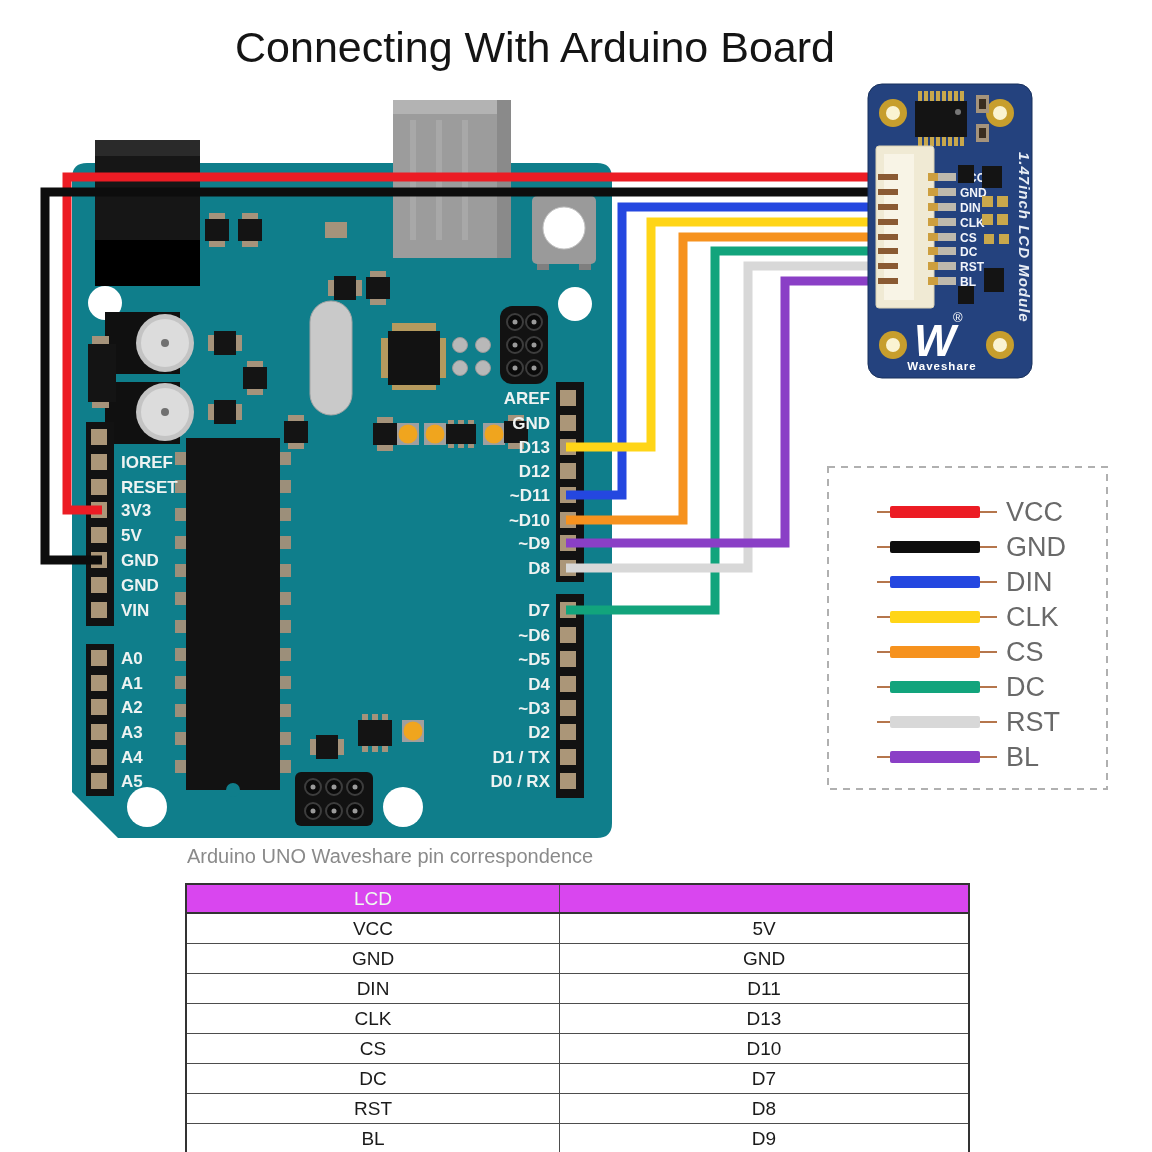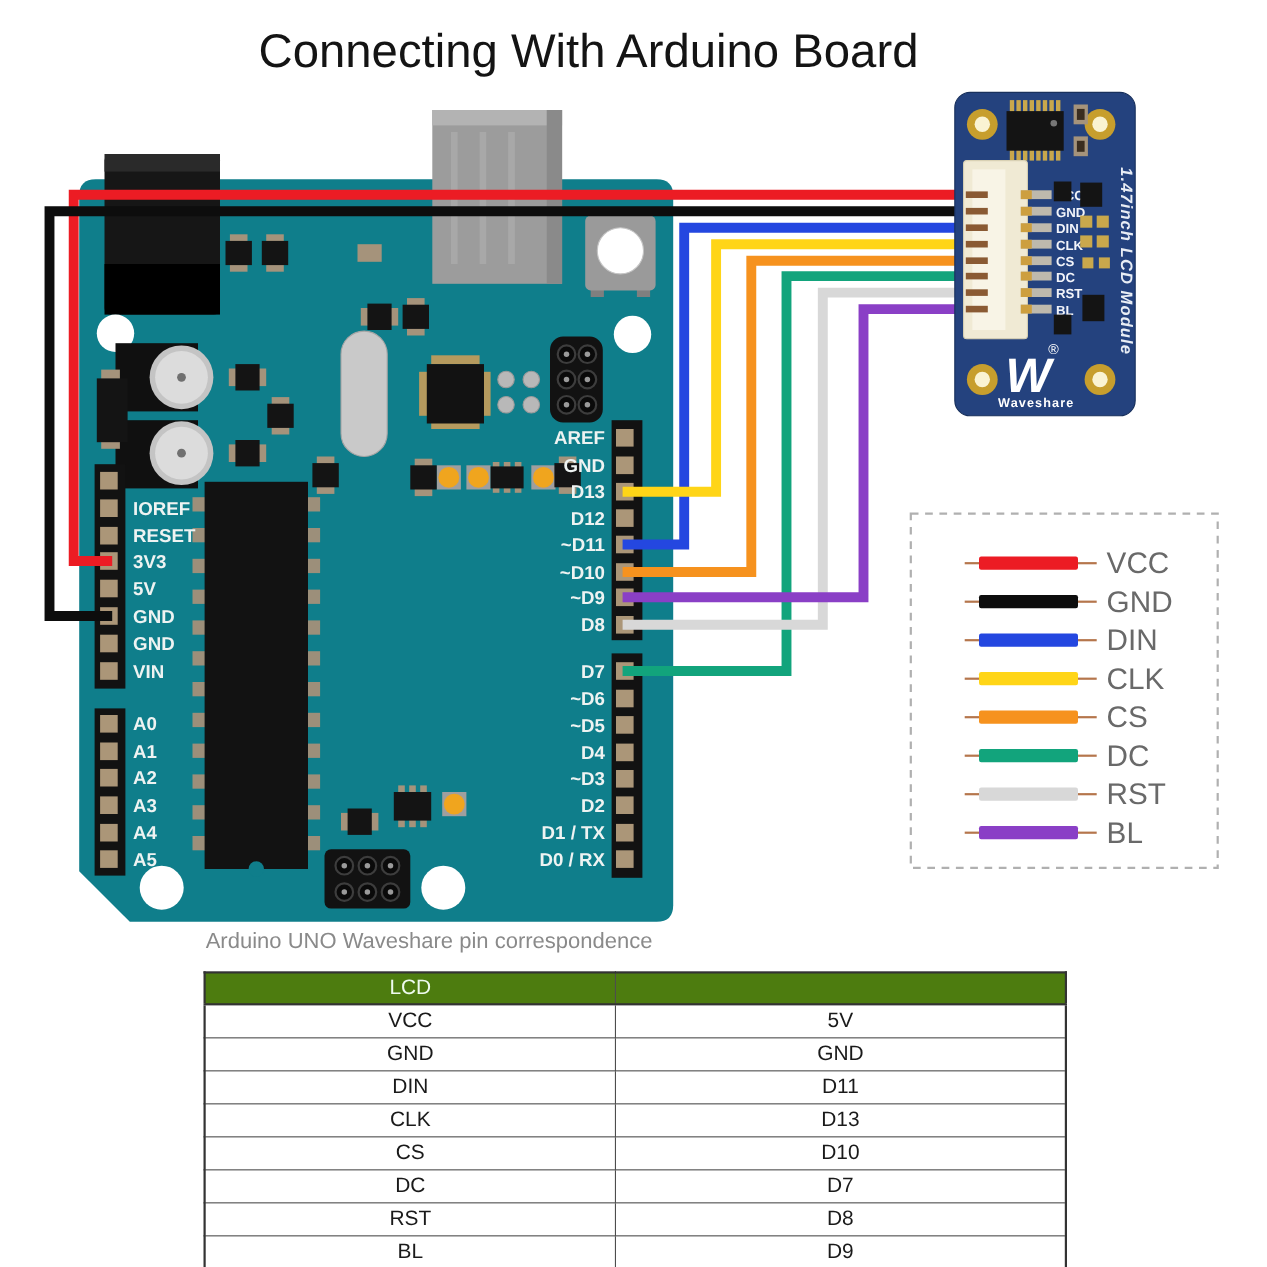--- a/index.html
+++ b/index.html
@@ -15,21 +15,21 @@
   .logoW{font-size:44px;font-weight:bold;font-style:italic;fill:#ffffff;}
   .logoR{font-size:13px;fill:#ffffff;}
   .logoTxt{font-size:11.5px;font-weight:bold;fill:#ffffff;letter-spacing:1px;}
   .leglbl{font-size:27px;fill:#696969;}
   #caption{position:absolute;left:187px;top:845px;font-size:20px;color:#8a8a8a;}
   #pintable{position:absolute;left:185px;top:883px;border-collapse:collapse;
             font-size:19px;color:#1a1a1a;border:2px solid #333;}
   #pintable td{border:1px solid #4d4d4d;text-align:center;padding:0;}
   #pintable .c1{width:372px;}
   #pintable .c2{width:408px;}
-  #pintable .hrow td{background:#4d7c0f;color:#eefbee;height:27px;border-bottom:2px solid #333;}
+  #pintable .hrow td{background:#d946ef;color:#eefbee;height:27px;border-bottom:2px solid #333;}
   #pintable .drow td{height:29px;background:#fff;}
 </style>
 </head>
 <body>
 
 <div id="page">
 
   <h1 id="title">Connecting With Arduino Board</h1>
 
   <svg width="1152" height="1152" viewBox="0 0 1152 1152">

